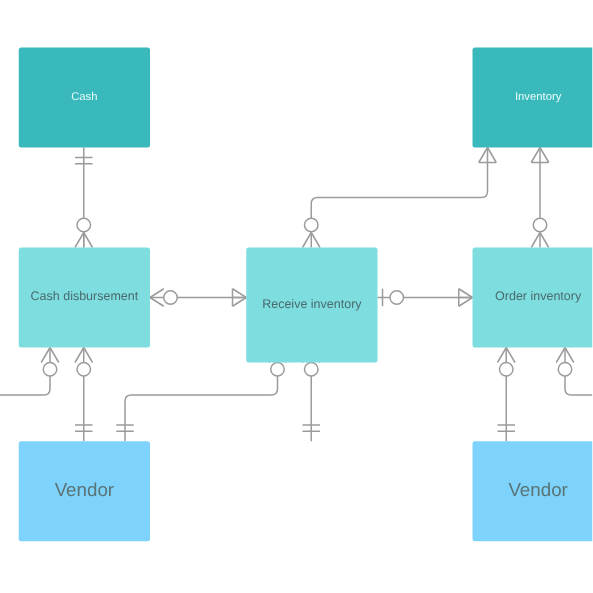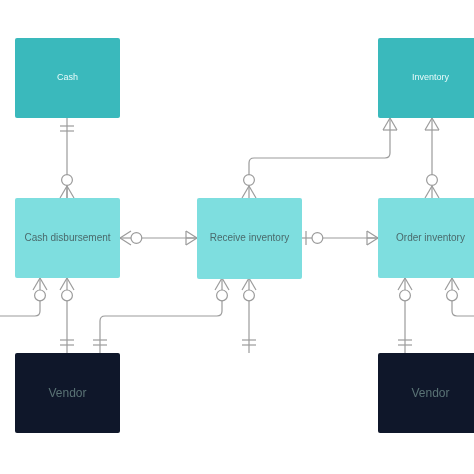--- a/index.html
+++ b/index.html
@@ -44,23 +44,23 @@
     background: #3ab9bc;
     color: #e8fbfb;
     font-size: 9px;
   }
   .tier-event {
     background: #7ededf;
     color: #4a6a6c;
     font-size: 10px;
   }
   .tier-agent {
-    background: #0f172a;
+    background: #7dd3fc;
     color: #5a7375;
-    font-size: 12px;
+    font-size: 15px;
   }
 </style>
 </head>
 <body>
 
 <div id="canvas">
 
   <svg id="edge-layer" viewBox="0 0 474 474" width="474" height="474" xmlns="http://www.w3.org/2000/svg">
     <g fill="none" stroke="#9b9b9b" stroke-width="1.2" stroke-linecap="butt" stroke-linejoin="miter">
 
@@ -195,21 +195,21 @@
   </div>
 
   <div class="entity tier-resource" style="left:378px; top:38px; width:105px; height:80px;">
     <span class="entity-label">Inventory</span>
   </div>
 
   <div class="entity tier-event" style="left:15px; top:198px; width:105px; height:80px;">
     <span class="entity-label">Cash disbursement</span>
   </div>
 
-  <div class="entity tier-event" style="left:197px; top:198px; width:105px; height:81px;">
+  <div class="entity tier-event" style="left:197px; top:198px; width:105px; height:92px;">
     <span class="entity-label">Receive inventory</span>
   </div>
 
   <div class="entity tier-event" style="left:378px; top:198px; width:105px; height:80px;">
     <span class="entity-label">Order inventory</span>
   </div>
 
   <div class="entity tier-agent" style="left:15px; top:353px; width:105px; height:80px;">
     <span class="entity-label">Vendor</span>
   </div>

